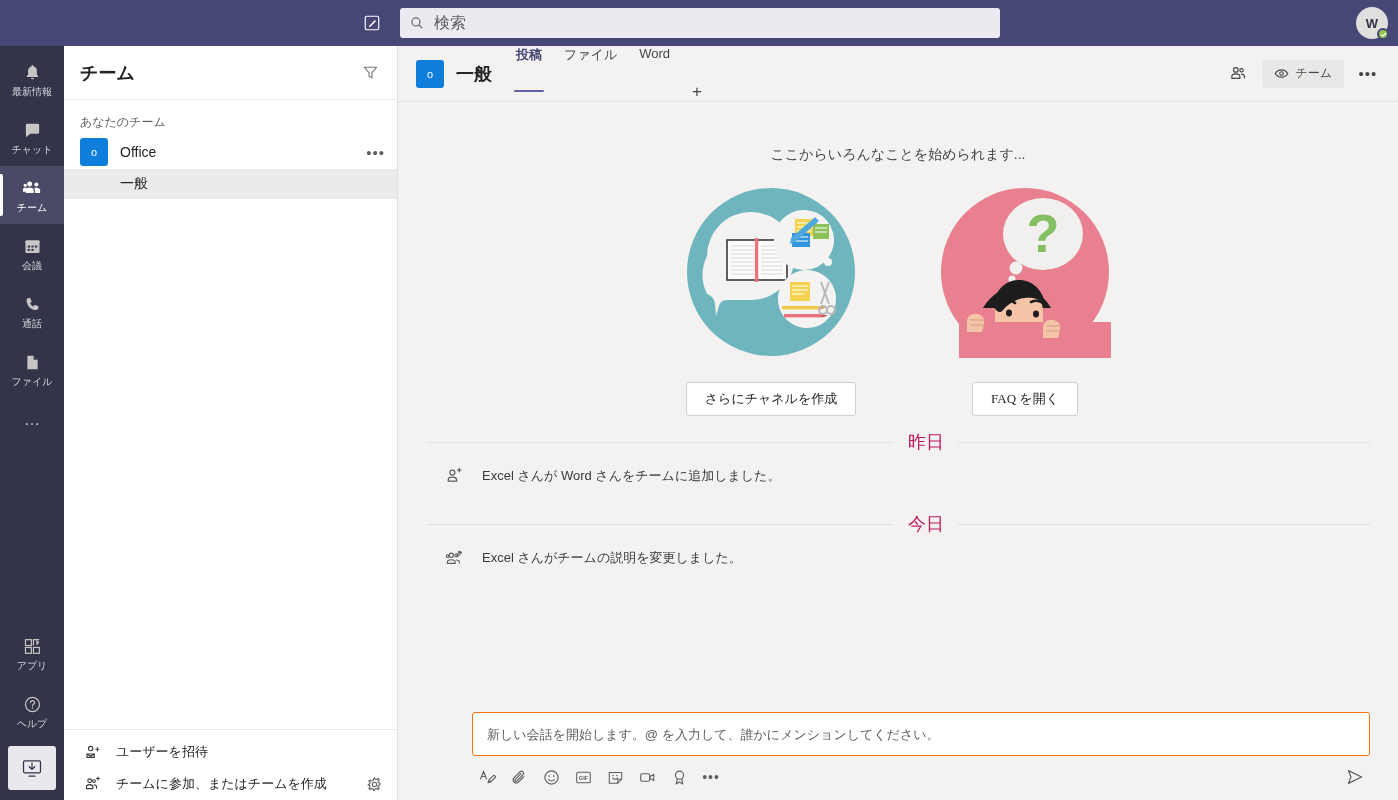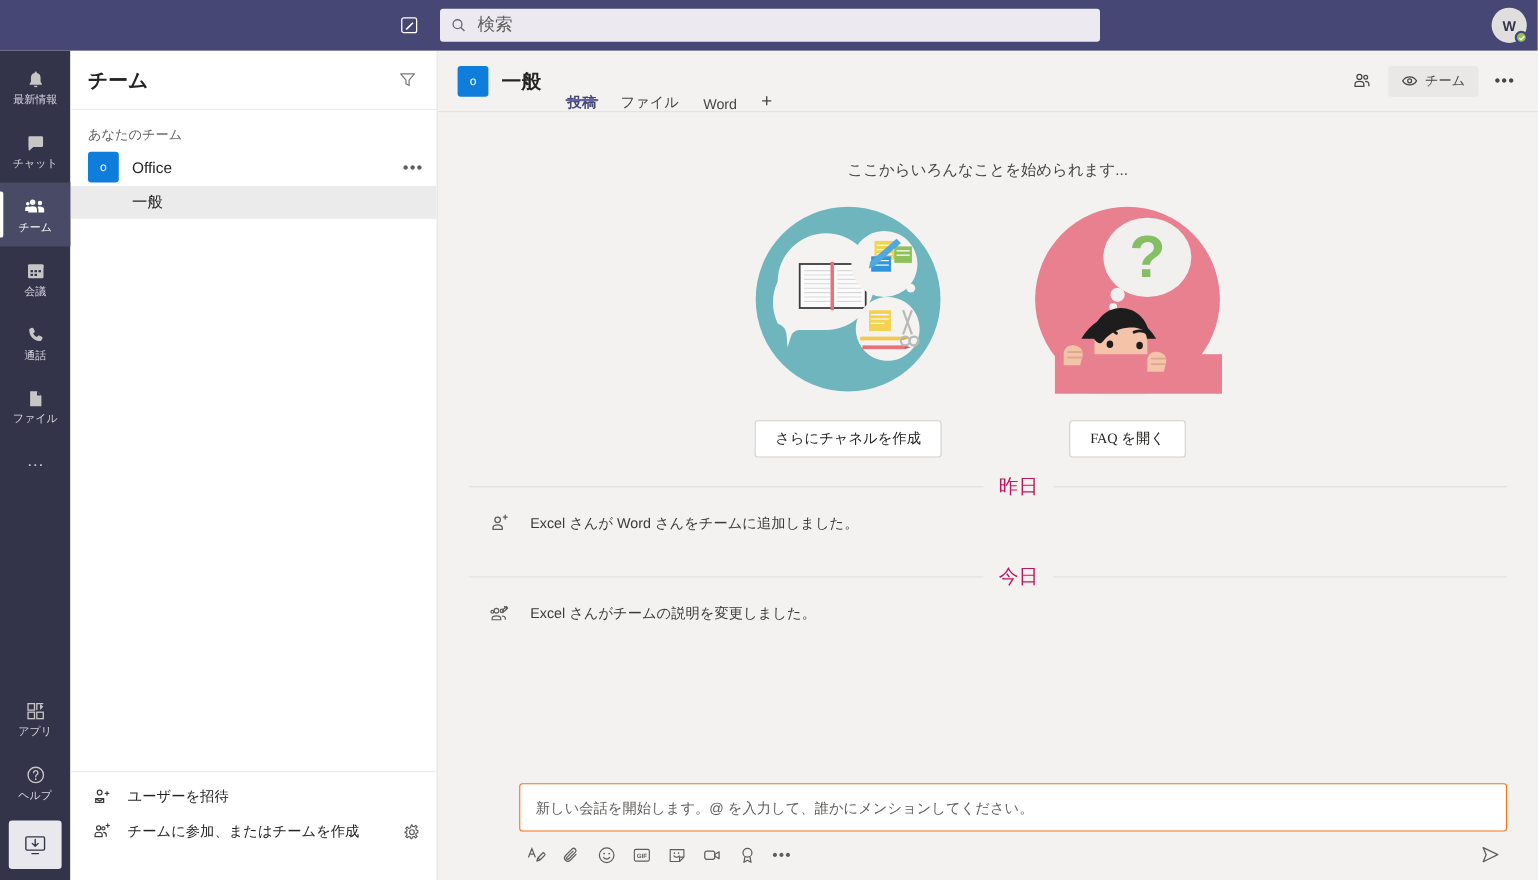--- a/index.html
+++ b/index.html
@@ -100,21 +100,21 @@
     display: flex; align-items: center; justify-content: center;
     font-size: 11px; margin-right: 12px; flex: 0 0 28px;
   }
   .team-name { flex: 1; font-size: 14px; color: #252423; }
   .team-more { color: #605e5c; font-size: 15px; letter-spacing: 1px; }
   .channel-row {
     height: 30px; display: flex; align-items: center; padding-left: 56px; cursor: pointer;
     font-size: 14px; color: #252423;
   }
   .channel-row.selected { background: #ebebeb; font-weight: 400; }
-  .sb-footer { border-top: 1px solid #edebe9; padding: 6px 0 28px 0; }
+  .sb-footer { border-top: 1px solid #edebe9; padding: 6px 0 0 0; }
   .sb-foot-row {
     height: 32px; display: flex; align-items: center; padding: 0 14px 0 20px;
     font-size: 13px; color: #252423; cursor: pointer;
   }
   .sb-foot-ico { width: 20px; margin-right: 12px; color: #3b3a39; display:flex; align-items:center; }
   .sb-foot-lbl { flex: 1; }
   .sb-gear { color: #605e5c; display:flex; align-items:center; }
 
   
   .main { flex: 1; display: flex; flex-direction: column; background: #f3f2f1; min-width: 0; }
@@ -123,21 +123,21 @@
     display: flex; align-items: center; padding: 0 16px 0 18px;
     border-bottom: 1px solid #e4e2e0;
   }
   .ch-ico {
     width: 28px; height: 28px; border-radius: 3px; background: #0f7ddb; color: #fff;
     display: flex; align-items: center; justify-content: center; font-size: 11px; margin-right: 12px;
   }
   .ch-name { font-size: 18px; font-weight: 700; color: #252423; margin-right: 14px; }
   .tabs { display: flex; align-items: flex-end; height: 56px; gap: 2px; }
   .tab {
-    position: relative; height: 56px; display: flex; align-items: flex-end; padding: 0 10px;
+    position: relative; height: 56px; display: flex; align-items: flex-start; padding: 0 10px;
     font-size: 13px; color: #484644; cursor: pointer;
   }
   .tab.active { color: #464775; font-weight: 600; }
   .tab.active::after {
     content: ""; position: absolute; left: 8px; right: 8px; bottom: 10px; height: 2px;
     background: #6264a7; border-radius: 2px;
   }
   .tab-add { font-size: 17px; color: #484644; padding: 0 10px; cursor: pointer; }
   .ch-header-right { margin-left: auto; display: flex; align-items: center; gap: 10px; }
   .hdr-icon-btn { width: 28px; height: 28px; display:flex; align-items:center; justify-content:center; color:#484644; cursor:pointer; }

